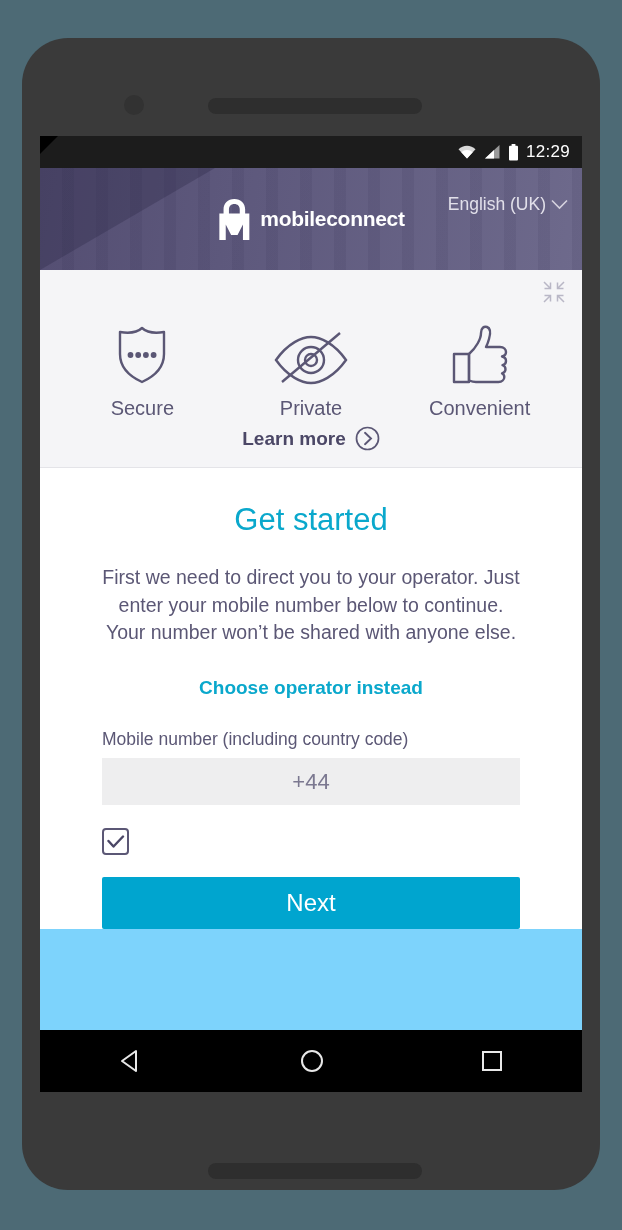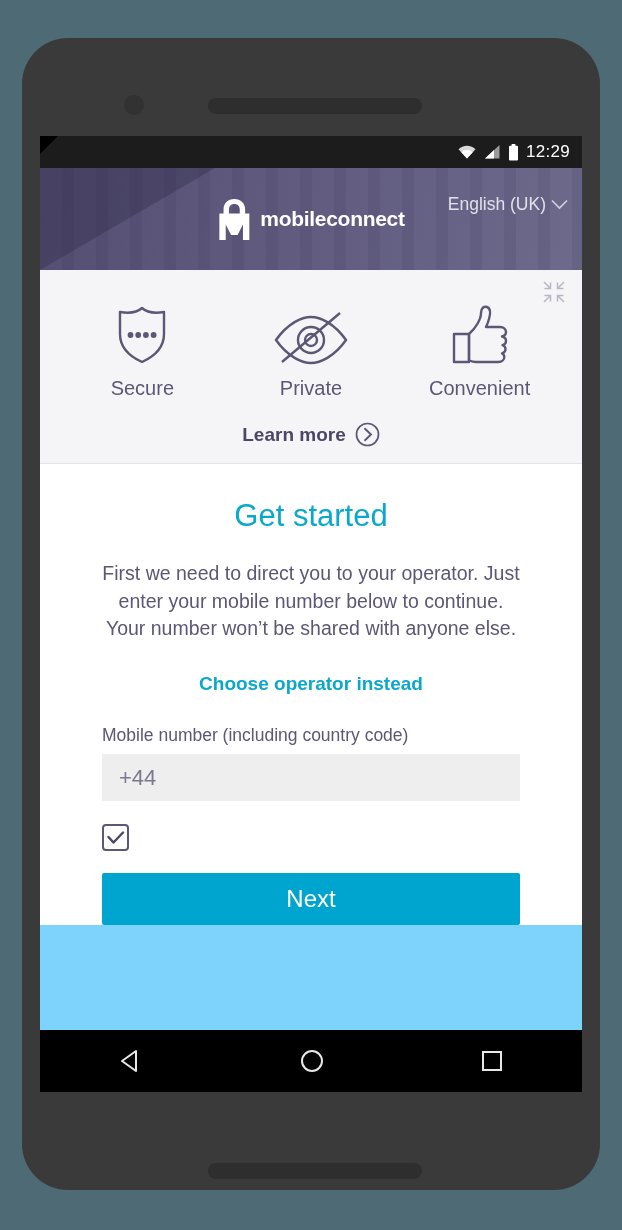--- a/index.html
+++ b/index.html
@@ -145,21 +145,21 @@
     gap: 5px;
     color: #e2e0ea;
     font-size: 17.5px;
     cursor: pointer;
   }
 
   
   .features {
     position: relative;
     background: #f5f5f7;
-    padding: 34px 0 16px;
+    padding: 54px 0 16px;
     border-bottom: 1px solid #e4e4e8;
   }
   .collapse-icon {
     position: absolute;
     right: 16px;
     top: 10px;
     cursor: pointer;
   }
   .feature-row {
     display: flex;
@@ -175,21 +175,21 @@
     cursor: pointer;
   }
   .feature-icon { height: 62px; display: flex; align-items: flex-end; }
   .feature-label {
     margin-top: 11px;
     color: #5b5775;
     font-size: 20px;
   }
 
   .learn-more {
-    margin-top: 22px;
+    margin-top: 6px;
     display: flex;
     align-items: center;
     justify-content: center;
     gap: 9px;
     color: #4b4766;
     font-size: 19px;
     font-weight: 700;
     cursor: pointer;
   }
 
@@ -229,20 +229,21 @@
     margin-top: 8px;
     width: 100%;
     height: 47px;
     background: #eeeeef;
     border: none;
     outline: none;
     padding: 0 17px;
     color: #7b7890;
     font-size: 22px;
     font-family: "Liberation Sans", sans-serif;
+    text-align: center;
   }
 
   .remember-row {
     margin-top: 22px;
     display: flex;
     align-items: flex-start;
     gap: 11px;
   }
   .checkbox {
     flex: none;

